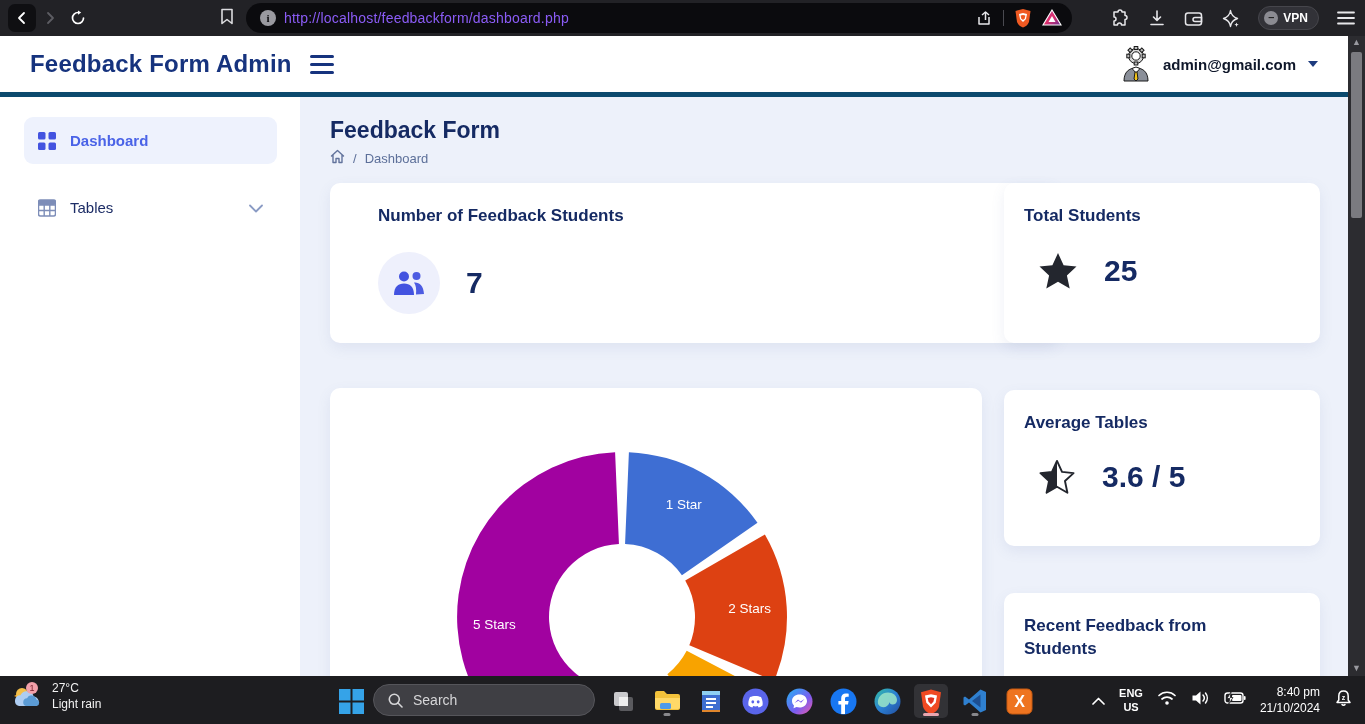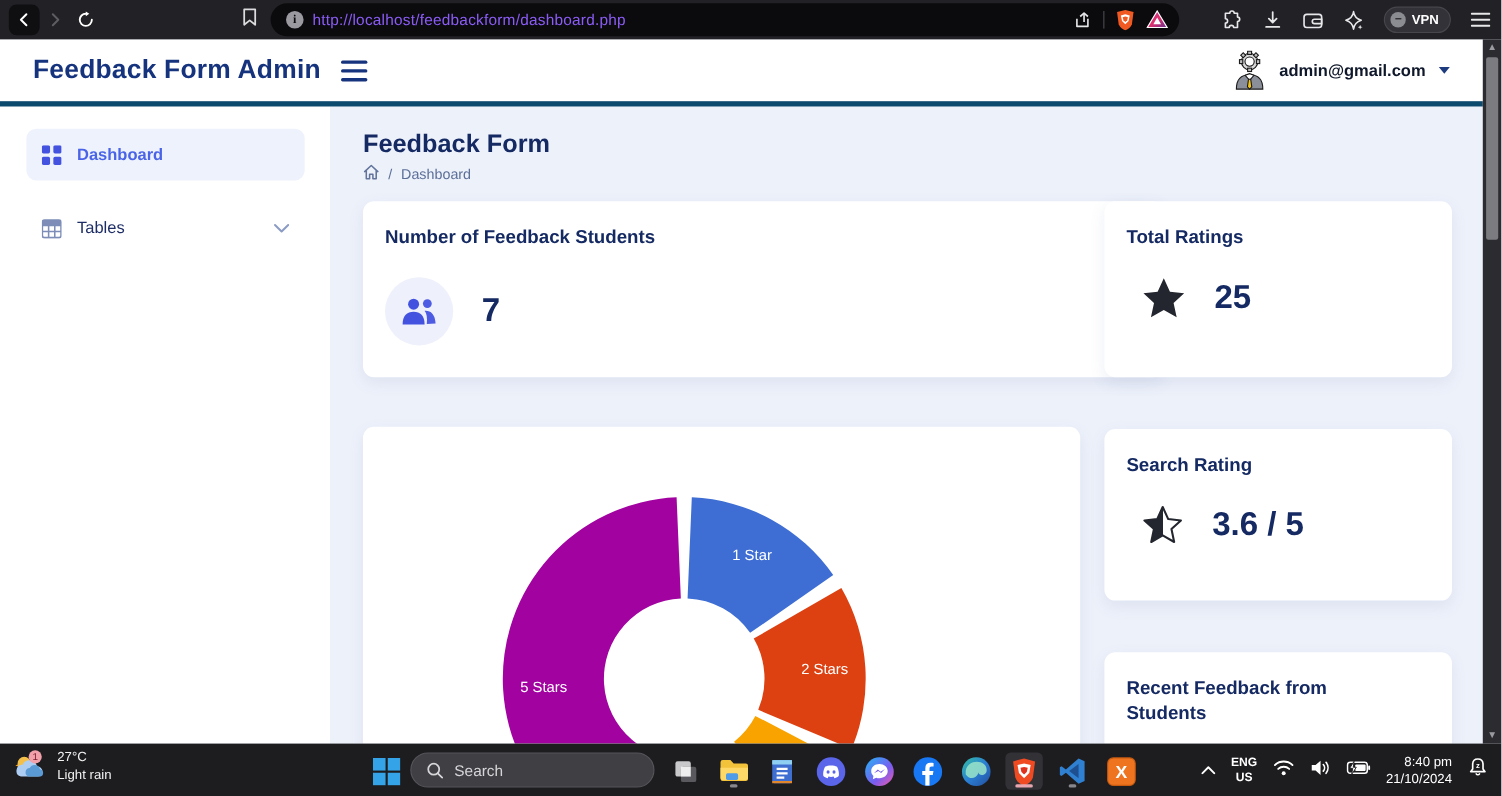--- a/index.html
+++ b/index.html
@@ -41,21 +41,21 @@
   
   .main { position:absolute; left:300px; top:97px; width:1048px; height:579px; background:#edf1fa; overflow:hidden; }
   .pagetitle { position:absolute; left:30px; top:20px; font-size:23px; font-weight:bold; color:#152a63; }
   .breadcrumb { position:absolute; left:30px; top:52px; display:flex; align-items:center; gap:8px; color:#5c6f99; font-size:13px; }
   .card { position:absolute; background:#ffffff; border-radius:10px; box-shadow:0 5px 14px rgba(90,110,170,.10); }
   .cardtitle { font-size:17px; font-weight:bold; color:#152a63; padding:22px 20px 0 20px; line-height:1.35; }
   .statrow { display:flex; align-items:center; gap:26px; padding:24px 20px 0 20px; }
   .statvalue { font-size:30px; font-weight:bold; color:#152a63; }
   .iconcircle { width:62px; height:62px; border-radius:50%; background:#eef0fc; display:flex; align-items:center; justify-content:center; }
 
-  .card-students { left:30px; top:86px;  width:728px; height:160px; }
+  .card-students { left:30px; top:86px;  width:728px; height:160px;padding-left:28px; }
   .card-ratings  { left:704px; top:86px; width:316px; height:160px; }
   .card-dist     { left:30px; top:291px; width:652px; height:340px; }
   .card-avg      { left:704px; top:293px; width:316px; height:156px; }
   .card-recent   { left:704px; top:496px; width:316px; height:150px; }
   .donut-wrap { position:absolute; left:0; top:0; width:652px; height:340px; overflow:hidden; pointer-events:none; }
 
   
   .scrollbar { position:absolute; right:0; top:36px; width:17px; height:640px; background:#2c2c30; display:flex; flex-direction:column; align-items:center; }
   .sb-arrow { color:#9a9aa0; font-size:9px; line-height:12px; height:14px; }
   .sb-thumb { width:11px; height:166px; background:#7b7b80; border-radius:2px; margin-top:2px; }
@@ -253,21 +253,21 @@
               <path d="M2 25 C2 17 6 13.5 12 13.5 C18 13.5 22 17 22 25 Z"></path>
             <circle cx="24.5" cy="6" r="4" fill="#4353e0" opacity=".95"></circle>
               <path d="M22 12.5 C27 12 31.5 15 32 24 L24 24.5 C24.5 19 24 15 22 12.5 Z" fill="#4353e0" opacity=".95"></path>
           </svg>
         </div>
         <div class="statvalue">7</div>
       </div>
     </div>
 
     <div class="card card-ratings">
-      <div class="cardtitle">Total Ratings</div>
+      <div class="cardtitle">Total Students</div>
       <div class="statrow" style="padding-left:34px;">
         <svg width="40" height="38" viewBox="0 0 40 38">
           <path d="M20 1 L25.6 13.2 L38.5 14.6 L28.9 23.4 L31.7 36.5 L20 29.8 L8.3 36.5 L11.1 23.4 L1.5 14.6 L14.4 13.2 Z" fill="#23262e"></path>
         </svg>
         <div class="statvalue">25</div>
       </div>
     </div>
 
     <div class="card card-dist">
       <div class="donut-wrap">
@@ -280,21 +280,21 @@
             <text x="390.6" y="314.6" text-anchor="middle" font-size="13.5" fill="#ffffff" font-family="Liberation Sans, sans-serif">3 Stars</text>
             <path d="M 383.31 366.43 A 165 165 0 0 1 319.52 391.69 L 304.17 300.98 A 73 73 0 0 0 332.40 289.80 Z" fill="#2e9e4f"></path>
             <text x="339.1" y="352.0" text-anchor="middle" font-size="13.5" fill="#ffffff" font-family="Liberation Sans, sans-serif">4 Stars</text>
             <path d="M 305.81 393.42 A 165 165 0 1 1 285.09 64.14 L 288.94 156.06 A 73 73 0 1 0 298.11 301.74 Z" fill="#a102a0"></path>
             <text x="164.3" y="241.0" text-anchor="middle" font-size="13.5" fill="#ffffff" font-family="Liberation Sans, sans-serif">5 Stars</text>
           </svg>
       </div>
     </div>
 
     <div class="card card-avg">
-      <div class="cardtitle">Search Rating</div>
+      <div class="cardtitle">Average Tables</div>
       <div class="statrow" style="padding-left:34px;">
         <svg width="38" height="36" viewBox="0 0 40 38">
           <defs>
               <linearGradient id="halfg" x1="0" y1="0" x2="1" y2="0">
                 <stop offset="0.5" stop-color="#23262e"></stop>
                 <stop offset="0.5" stop-color="#ffffff"></stop>
               </linearGradient>
             </defs>
           <path d="M20 2 L25.3 13.6 L37.5 14.9 L28.4 23.2 L31 35.6 L20 29.3 L9 35.6 L11.6 23.2 L2.5 14.9 L14.7 13.6 Z" fill="url(#halfg)" stroke="#23262e" stroke-width="2" stroke-linejoin="round"></path>
         </svg>

